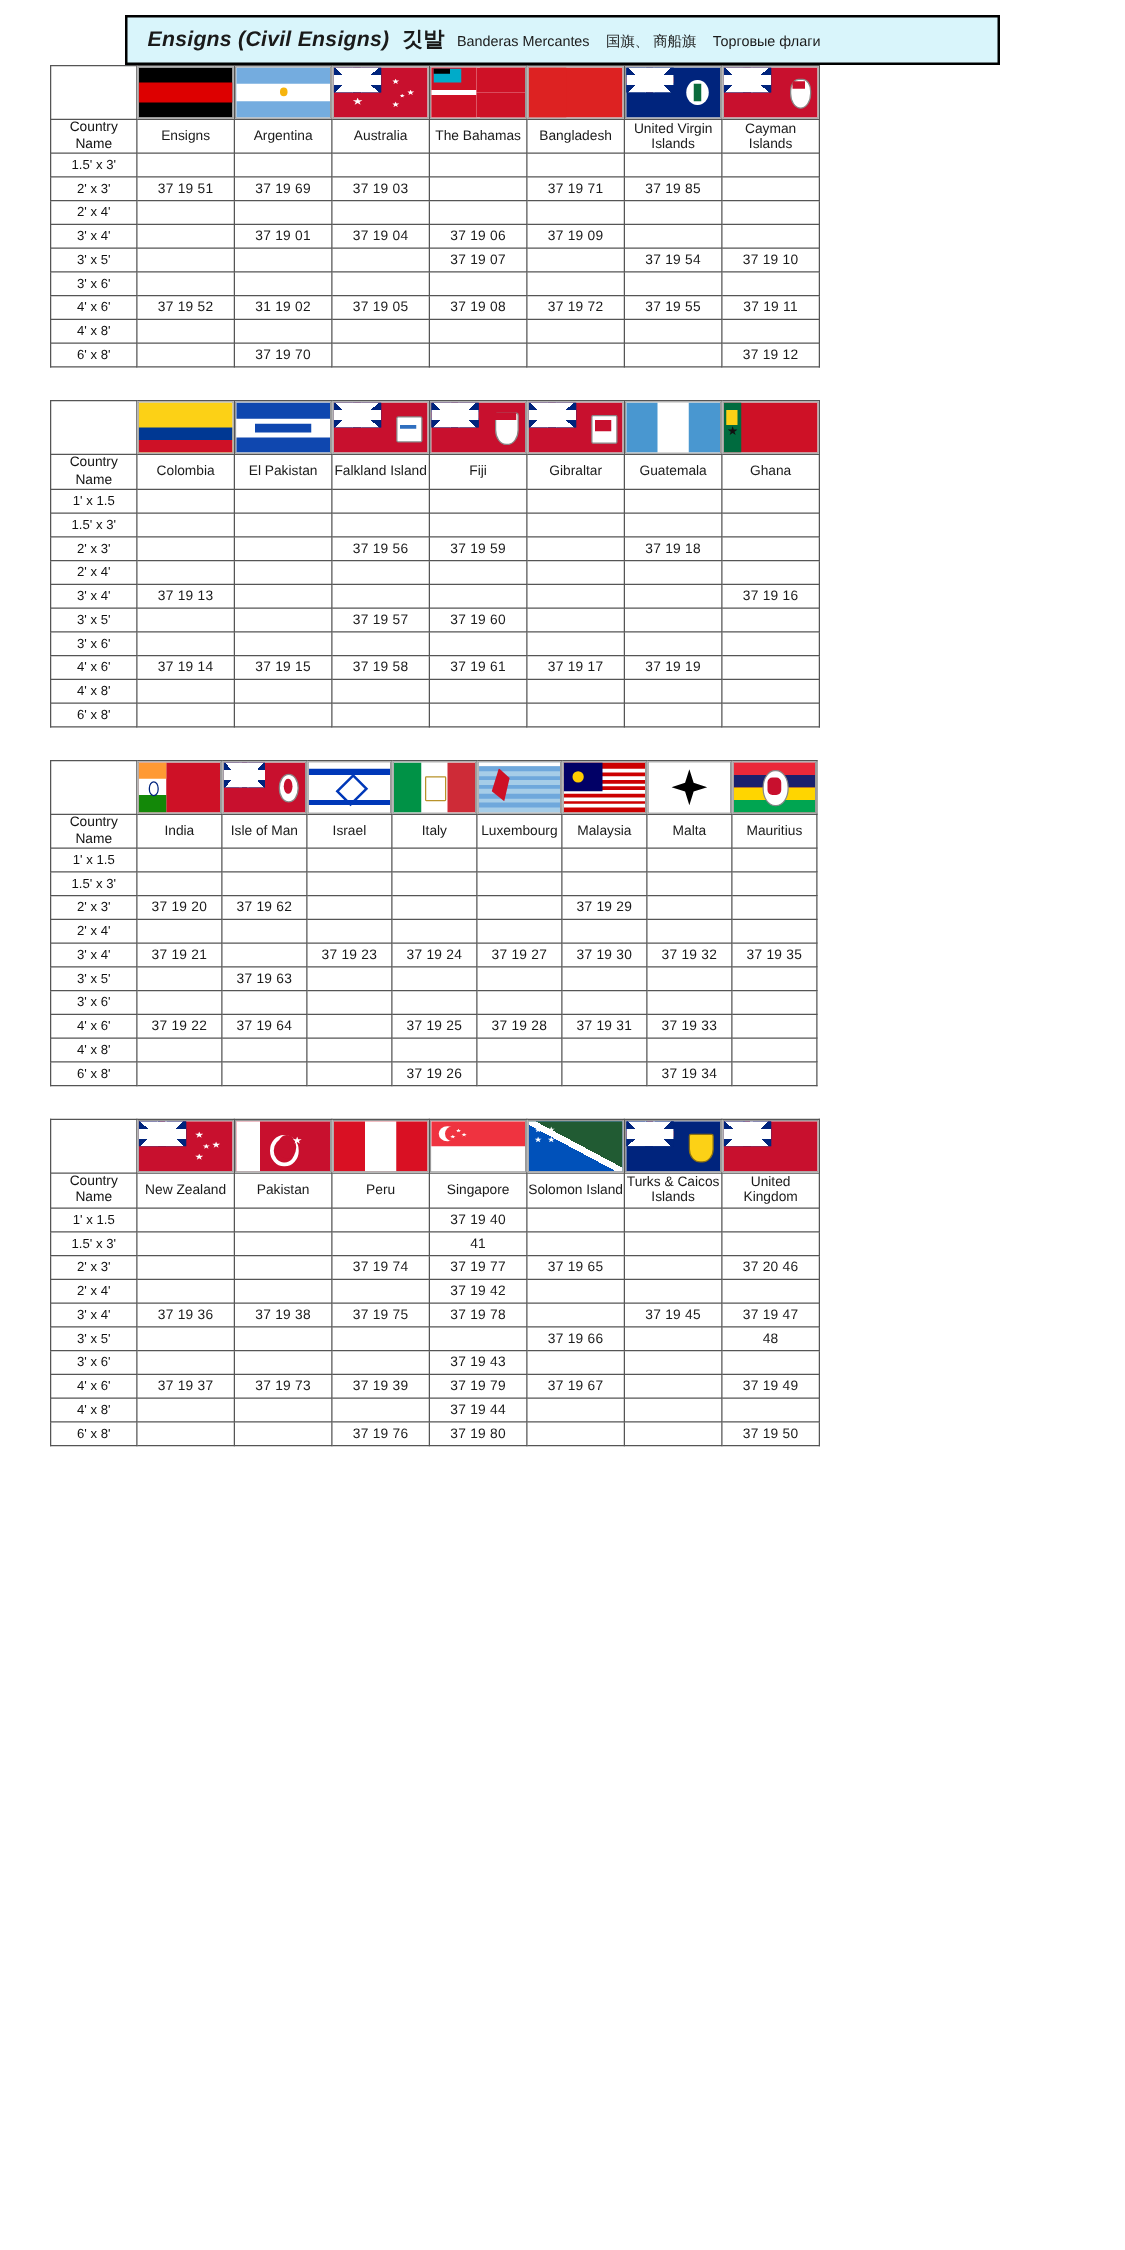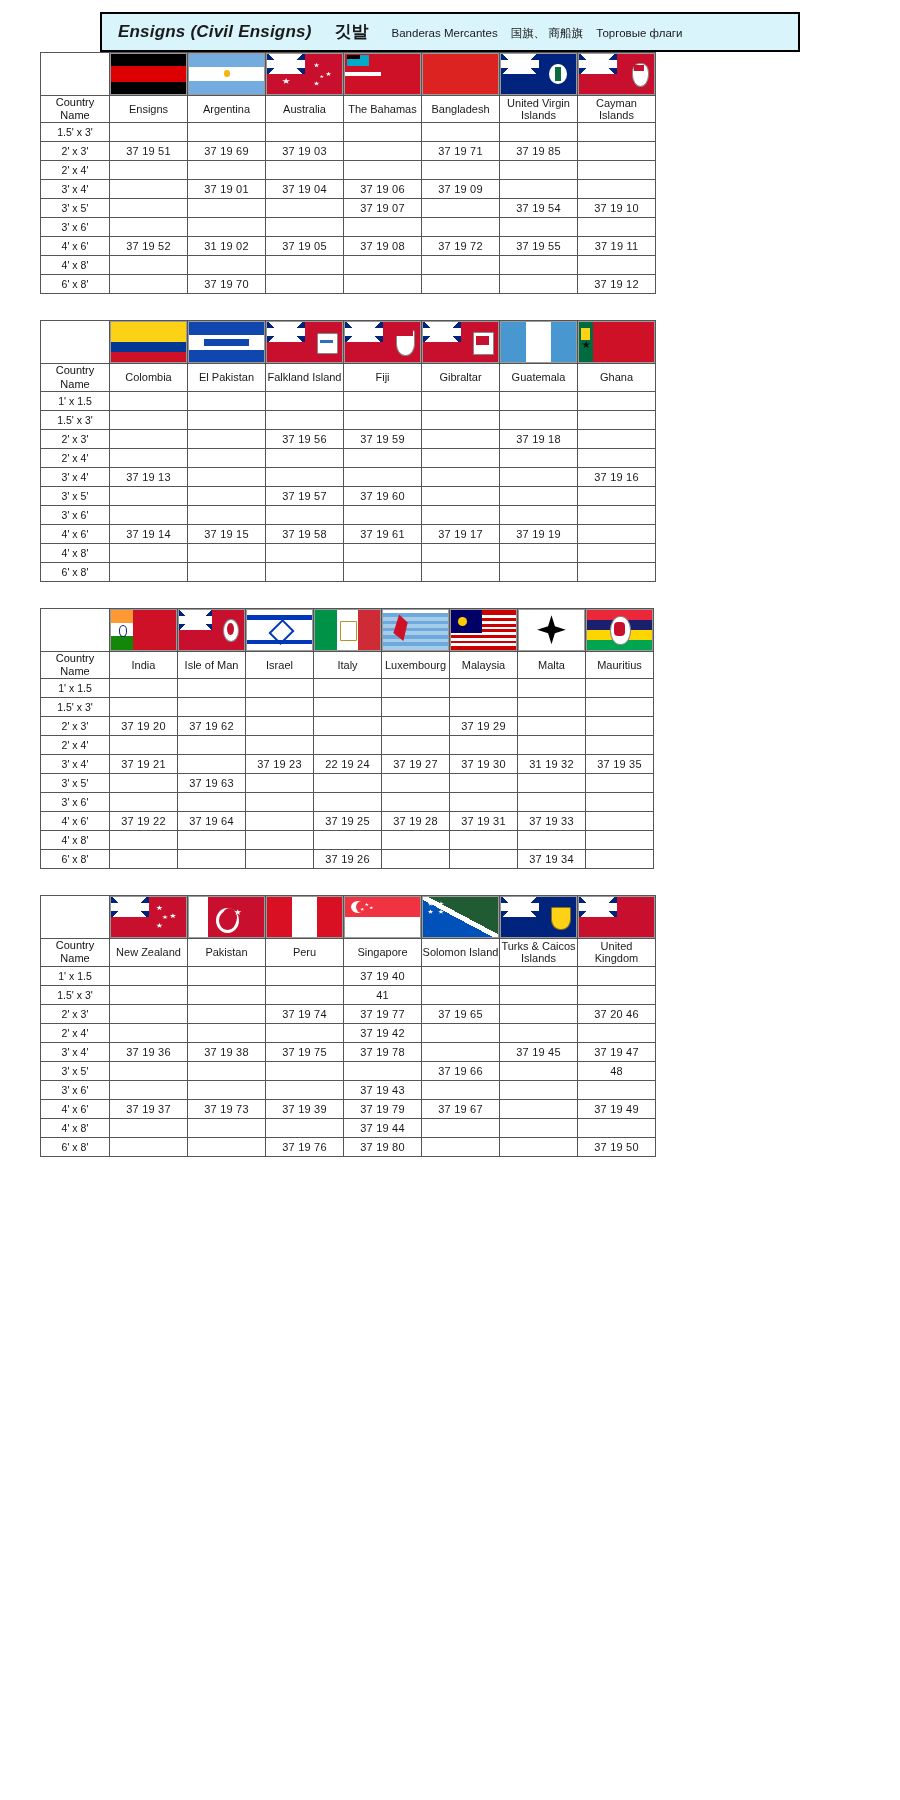--- a/index.html
+++ b/index.html
@@ -23,21 +23,21 @@
     margin:12px 0 0 0;
     display:flex;
     justify-content:center;
   }
   .title-banner{
     background:#d9f5fb;
     border:2px solid #000;
     padding:6px 16px 7px 16px;
     display:flex;
     align-items:baseline;
-    gap:23px;
+    gap:10px;
     width:700px;
     box-sizing:border-box;
   }
   .title-main{
     font-style:italic;
     font-weight:bold;
     font-size:17px;
     letter-spacing:0.2px;
     white-space:nowrap;
   }
@@ -716,24 +716,24 @@
               <td class="code"></td>
               <td class="code"></td>
               <td class="code"></td>
               <td class="code"></td>
             </tr>
             <tr>
               <td class="rowlabel">3' x 4'</td>
               <td class="code">37 19 21</td>
               <td class="code"></td>
               <td class="code">37 19 23</td>
-              <td class="code">22 19 24</td>
+              <td class="code">37 19 24</td>
               <td class="code">37 19 27</td>
               <td class="code">37 19 30</td>
-              <td class="code">31 19 32</td>
+              <td class="code">37 19 32</td>
               <td class="code">37 19 35</td>
             </tr>
             <tr>
               <td class="rowlabel">3' x 5'</td>
               <td class="code"></td>
               <td class="code">37 19 63</td>
               <td class="code"></td>
               <td class="code"></td>
               <td class="code"></td>
               <td class="code"></td>

